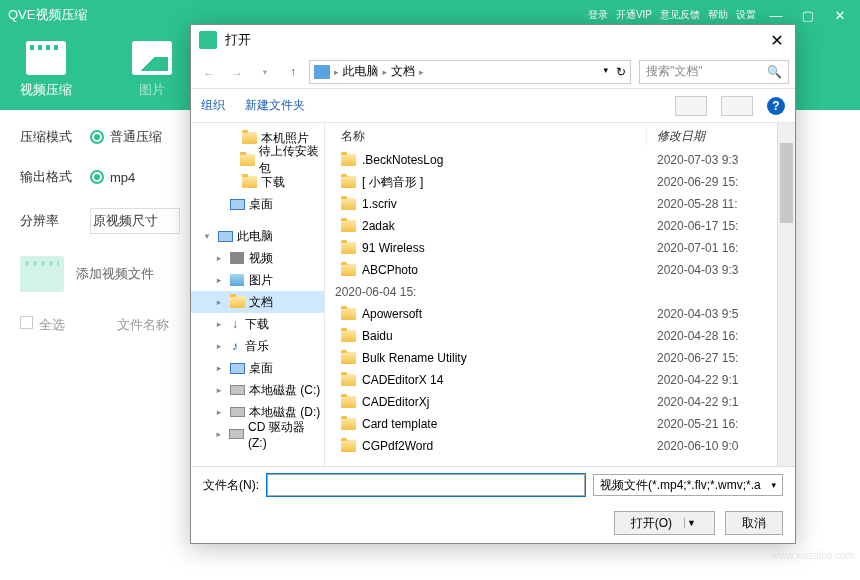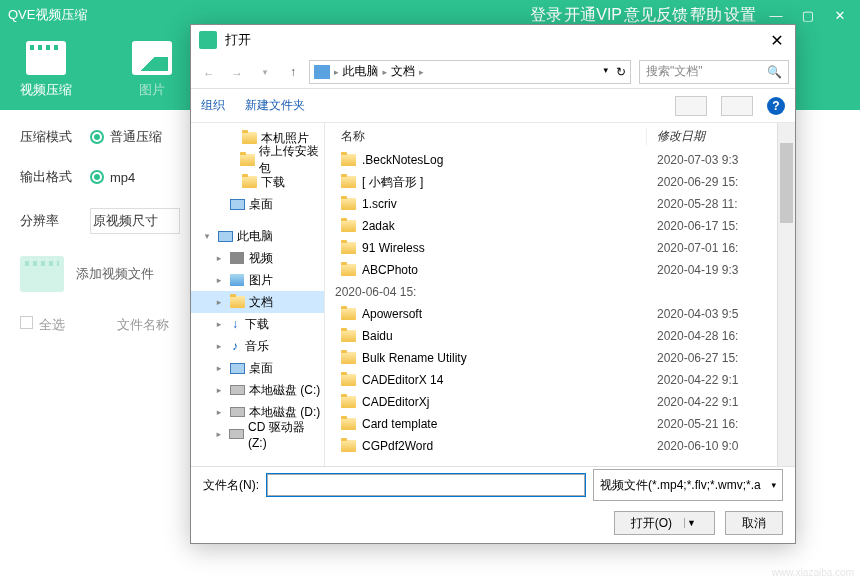--- a/index.html
+++ b/index.html
@@ -1,21 +1,21 @@
 <!DOCTYPE html>
 <html><head>
 <meta charset="utf-8">
 <style>
 * { margin: 0; padding: 0; box-sizing: border-box; font-family: "Microsoft YaHei", "Segoe UI", sans-serif; }
 body { width: 860px; height: 580px; background: #fff; overflow: hidden; position: relative; }
 
 
 .app-titlebar { height: 30px; background: #2dc290; display: flex; align-items: center; padding: 0 8px; color: #fff; font-size: 13px; }
 .app-titlebar .title { flex: 1; }
-.app-titlebar .menu-item { margin-left: 2px; cursor: pointer; font-size: 16px; }
+.app-titlebar .menu-item { margin-left: 8px; cursor: pointer; font-size: 10px; }
 .app-titlebar .win-btn { width: 24px; text-align: center; cursor: pointer; margin-left: 8px; }
 
 .app-tabs { height: 80px; background: #2dc290; display: flex; align-items: center; padding-left: 20px; gap: 60px; }
 .app-tab { display: flex; flex-direction: column; align-items: center; gap: 6px; color: #a8e4cf; font-size: 13px; cursor: pointer; }
 .app-tab.active { color: #fff; }
 .tab-icon { width: 40px; height: 34px; background: #fff; border-radius: 3px; position: relative; }
 .tab-icon.video::before { content: ""; position: absolute; top: 4px; left: 4px; right: 4px; height: 5px; background: repeating-linear-gradient(90deg, #2dc290 0 4px, #fff 4px 8px); }
 .tab-icon.image { background: #fff; position: relative; }
 .tab-icon.image::before { content: ""; position: absolute; bottom: 4px; left: 4px; right: 4px; height: 14px; background: linear-gradient(135deg, transparent 40%, #2dc290 40%); }
 
@@ -80,29 +80,29 @@
 .file-row { display: flex; align-items: center; height: 22px; cursor: pointer; }
 .file-row .col-name { flex: 1; padding-left: 16px; display: flex; align-items: center; gap: 6px; }
 .file-row .col-date { width: 130px; padding-left: 10px; color: #555; }
 
 .scrollbar { width: 18px; background: #f0f0f0; border-left: 1px solid #ddd; position: relative; }
 .scrollbar::before { content: ""; position: absolute; top: 20px; left: 2px; right: 2px; height: 80px; background: #c8c8c8; }
 
 .dlg-bottom { height: 36px; display: flex; align-items: center; padding: 0 12px; gap: 8px; font-size: 12px; }
 .fn-label { }
 .fn-input { flex: 1; height: 22px; border: 1px solid #aaa; outline: 1px solid #0078d7; background: #fff; }
-.fn-filter { width: 190px; height: 32px; border: 1px solid #aaa; display: flex; align-items: center; padding: 0 6px; }
+.fn-filter { width: 190px; height: 22px; border: 1px solid #aaa; display: flex; align-items: center; padding: 0 6px; }
 .fn-filter span:first-child { flex: 1; overflow: hidden; white-space: nowrap; }
 
 .dlg-buttons { height: 40px; display: flex; align-items: center; justify-content: flex-end; padding: 0 12px; gap: 10px; font-size: 12px; }
 .dlg-btn { height: 24px; border: 1px solid #aaa; background: #f0f0f0; padding: 0 16px; display: flex; align-items: center; gap: 6px; cursor: pointer; }
 .dlg-btn.primary { border-left: 1px solid #aaa; }
 .btn-split { width: 14px; border-left: 1px solid #aaa; margin-left: 6px; text-align: center; font-size: 9px; }
 
-.watermark { position: absolute; right: 6px; bottom: 2px; color: #ccc; font-size: 10px; opacity: .5; }
+.watermark { position: absolute; right: 6px; bottom: 19px; color: #ccc; font-size: 10px; opacity: .5; }
 </style>
 </head>
 <body>
 
 <div class="app-titlebar">
   <span class="title">QVE视频压缩</span>
   <span class="menu-item">登录</span>
   <span class="menu-item">开通VIP</span>
   <span class="menu-item">意见反馈</span>
   <span class="menu-item">帮助</span>
@@ -328,21 +328,21 @@
               <span class="fi-folder"></span>
               <span>91 Wireless</span>
             </div>
             <div class="col-date">2020-07-01 16:</div>
           </div>
           <div class="file-row">
             <div class="col-name">
               <span class="fi-folder"></span>
               <span>ABCPhoto</span>
             </div>
-            <div class="col-date">2020-04-19 9:3</div>
+            <div class="col-date">2020-04-03 9:3</div>
           </div>
           <div class="file-row">
             <div class="col-date">2020-06-04 15:</div>
           </div>
           <div class="file-row">
             <div class="col-name">
               <span class="fi-folder"></span>
               <span>Apowersoft</span>
             </div>
             <div class="col-date">2020-04-03 9:5</div>

